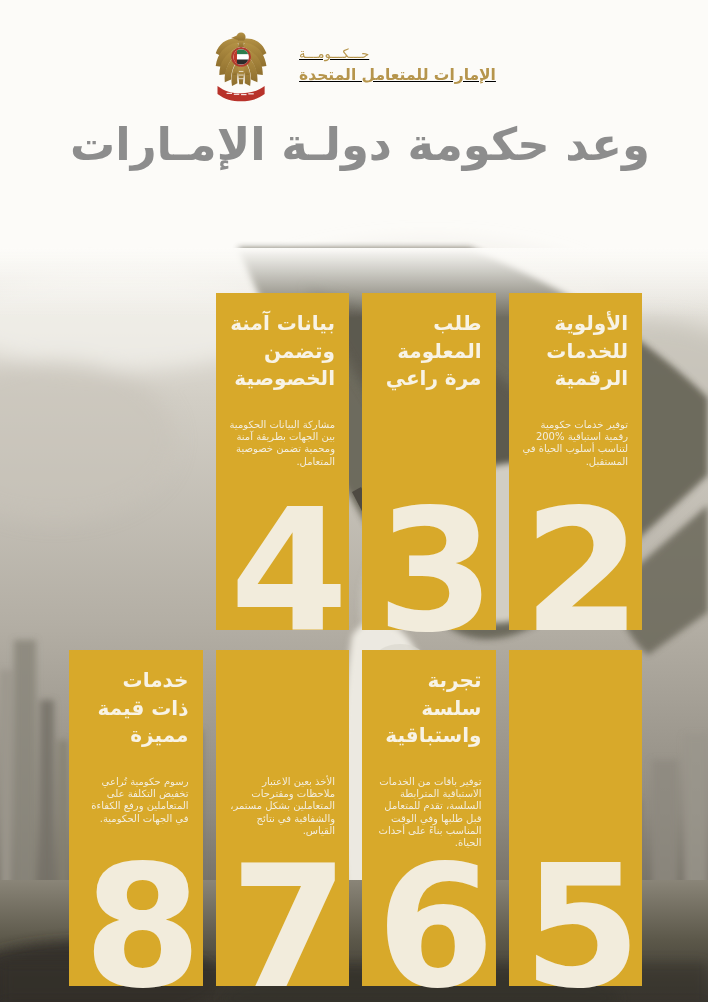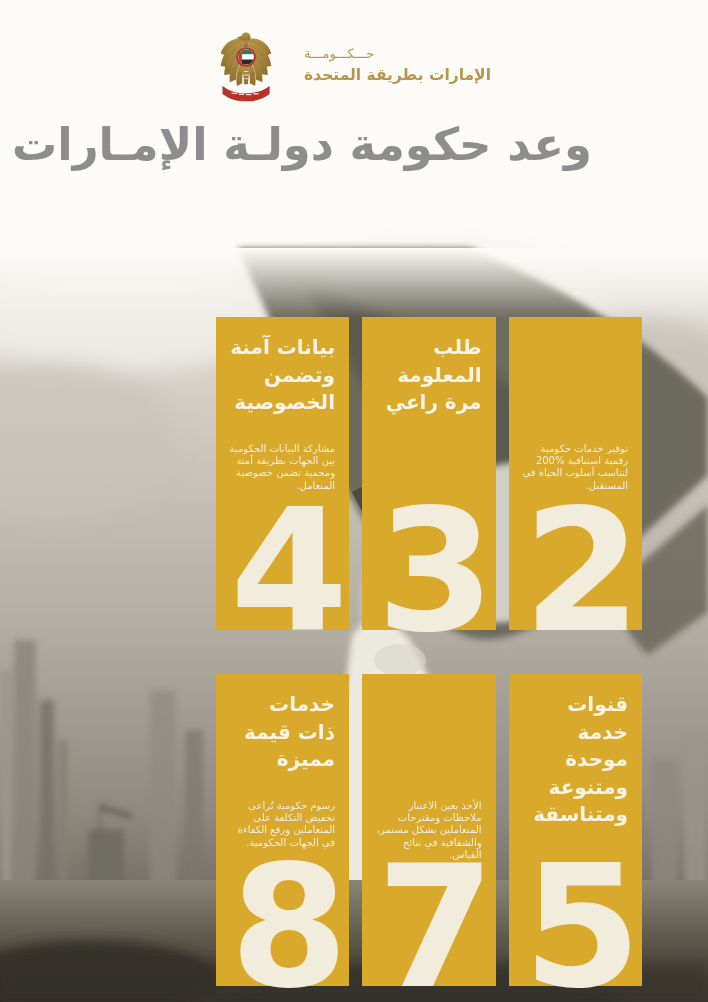--- a/index.html
+++ b/index.html
@@ -4,33 +4,33 @@
 <style>
   html,body{margin:0;padding:0;background:#e9e7e2;}
   .poster{
     position:relative;width:708px;height:1002px;overflow:hidden;
     background:#FCFBF8;isolation:isolate;
     font-family:"DejaVu Sans",sans-serif;
   }
   svg.photo{position:absolute;inset:0;z-index:0;}
   
   .logo{position:absolute;top:28px;left:50%;transform:translateX(-50%);
-        display:flex;align-items:center;gap:29px;z-index:2;}
+        display:flex;align-items:center;gap:29px;z-index:2;text-decoration:underline;}
   .logo-text{direction:rtl;text-align:left;color:#B6954C;line-height:1.45;}
   .logo-text .l1{font-size:13px;display:block;}
   .logo-text .l2{font-size:15.5px;font-weight:bold;display:block;}
   .main-title{position:absolute;top:118px;left:0;right:0;z-index:2;
-        direction:rtl;text-align:left;color:#8D8D8D;font-weight:bold;
+        direction:rtl;text-align:center;color:#8D8D8D;font-weight:bold;
         font-size:45px;line-height:1.18;margin-left:12px;}
   
   .cards-row{position:absolute;left:69px;right:66px;direction:rtl;
         display:grid;grid-template-columns:repeat(4,1fr);gap:13px;z-index:1;}
   .row1{top:293px;height:337px;}
   .row2{top:650px;height:336px;}
-  .card{position:relative;background:#D8A92A;mix-blend-mode:multiply;margin-top:24px;}
+  .card{position:relative;background:#D8A92A;mix-blend-mode:multiply;}
   .card-title{position:absolute;top:17px;right:14px;left:12px;
         direction:rtl;text-align:right;color:#F8F3E5;font-weight:bold;
         font-size:20px;line-height:1.38;white-space:pre-line;}
   .card-desc{position:absolute;top:126px;right:14px;left:13px;
         direction:rtl;color:#F3EDDD;
         font-size:10px;line-height:1.22;}
   .card-number{position:absolute;bottom:-26px;left:0;right:0;
         text-align:center;transform:translateX(7px);
         font-size:170px;font-weight:bold;line-height:1;
         color:#F2ECDC;}
@@ -167,55 +167,60 @@
       <path d="M6,62 C14,68 22,70 32,70 C42,70 50,68 58,62 L58,71 C50,77 42,79 32,79 C22,79 14,77 6,71 Z" fill="#B8322A"></path>
       <g fill="#FFFFFF" opacity="0.85">
         <rect x="16" y="69.5" width="6" height="1.4"></rect>
           <rect x="24" y="70.5" width="6" height="1.4"></rect>
         <rect x="32" y="70.8" width="6" height="1.4"></rect>
           <rect x="40" y="70" width="6" height="1.4"></rect>
       </g>
     </svg>
     <div class="logo-text">
       <span class="l1">حـــكـــومـــة</span>
-      <span class="l2">الإمارات بطريقة المتحدة</span>
+      <span class="l2">الإمارات للمتعامل المتحدة</span>
     </div>
   </div>
 
   <div class="main-title">
     <div>وعد حكومة دولـة الإمـارات</div>
   </div>
 
   <div class="cards-row row1">
     <div class="card">
+      <div class="card-title">الأولوية
+للخدمات
+الرقمية</div>
       <div class="card-desc">توفير خدمات حكومية رقمية استباقية %200 لتناسب أسلوب الحياة في المستقبل.</div>
       <div class="card-number">2</div>
     </div>
     <div class="card">
       <div class="card-title">طلب
 المعلومة
 مرة راعي</div>
       <div class="card-number">3</div>
     </div>
     <div class="card">
       <div class="card-title">بيانات آمنة
 وتضمن
 الخصوصية</div>
       <div class="card-desc">مشاركة البيانات الحكومية بين الجهات بطريقة آمنة ومحمية تضمن خصوصية المتعامل.</div>
       <div class="card-number">4</div>
     </div>
   </div>
 
   <div class="cards-row row2">
     <div class="card">
-      <div class="card-title">قنوات خدمة
-موحدة
-ومتنوعة
-ومتناسقة</div>
       <div class="card-number">5</div>
+    </div>
+    <div class="card">
+      <div class="card-title">تجربة سلسة
+واستباقية</div>
+      <div class="card-desc">توفير باقات من الخدمات الاستباقية المترابطة السلسة، تقدم للمتعامل قبل طلبها وفي الوقت المناسب بناءً على أحداث الحياة.</div>
+      <div class="card-number">6</div>
     </div>
     <div class="card">
       <div class="card-desc">الأخذ بعين الاعتبار ملاحظات ومقترحات المتعاملين بشكل مستمر، والشفافية في نتائج القياس.</div>
       <div class="card-number">7</div>
     </div>
     <div class="card">
       <div class="card-title">خدمات
 ذات قيمة
 مميزة</div>
       <div class="card-desc">رسوم حكومية تُراعي تخفيض التكلفة على المتعاملين ورفع الكفاءة في الجهات الحكومية.</div>

